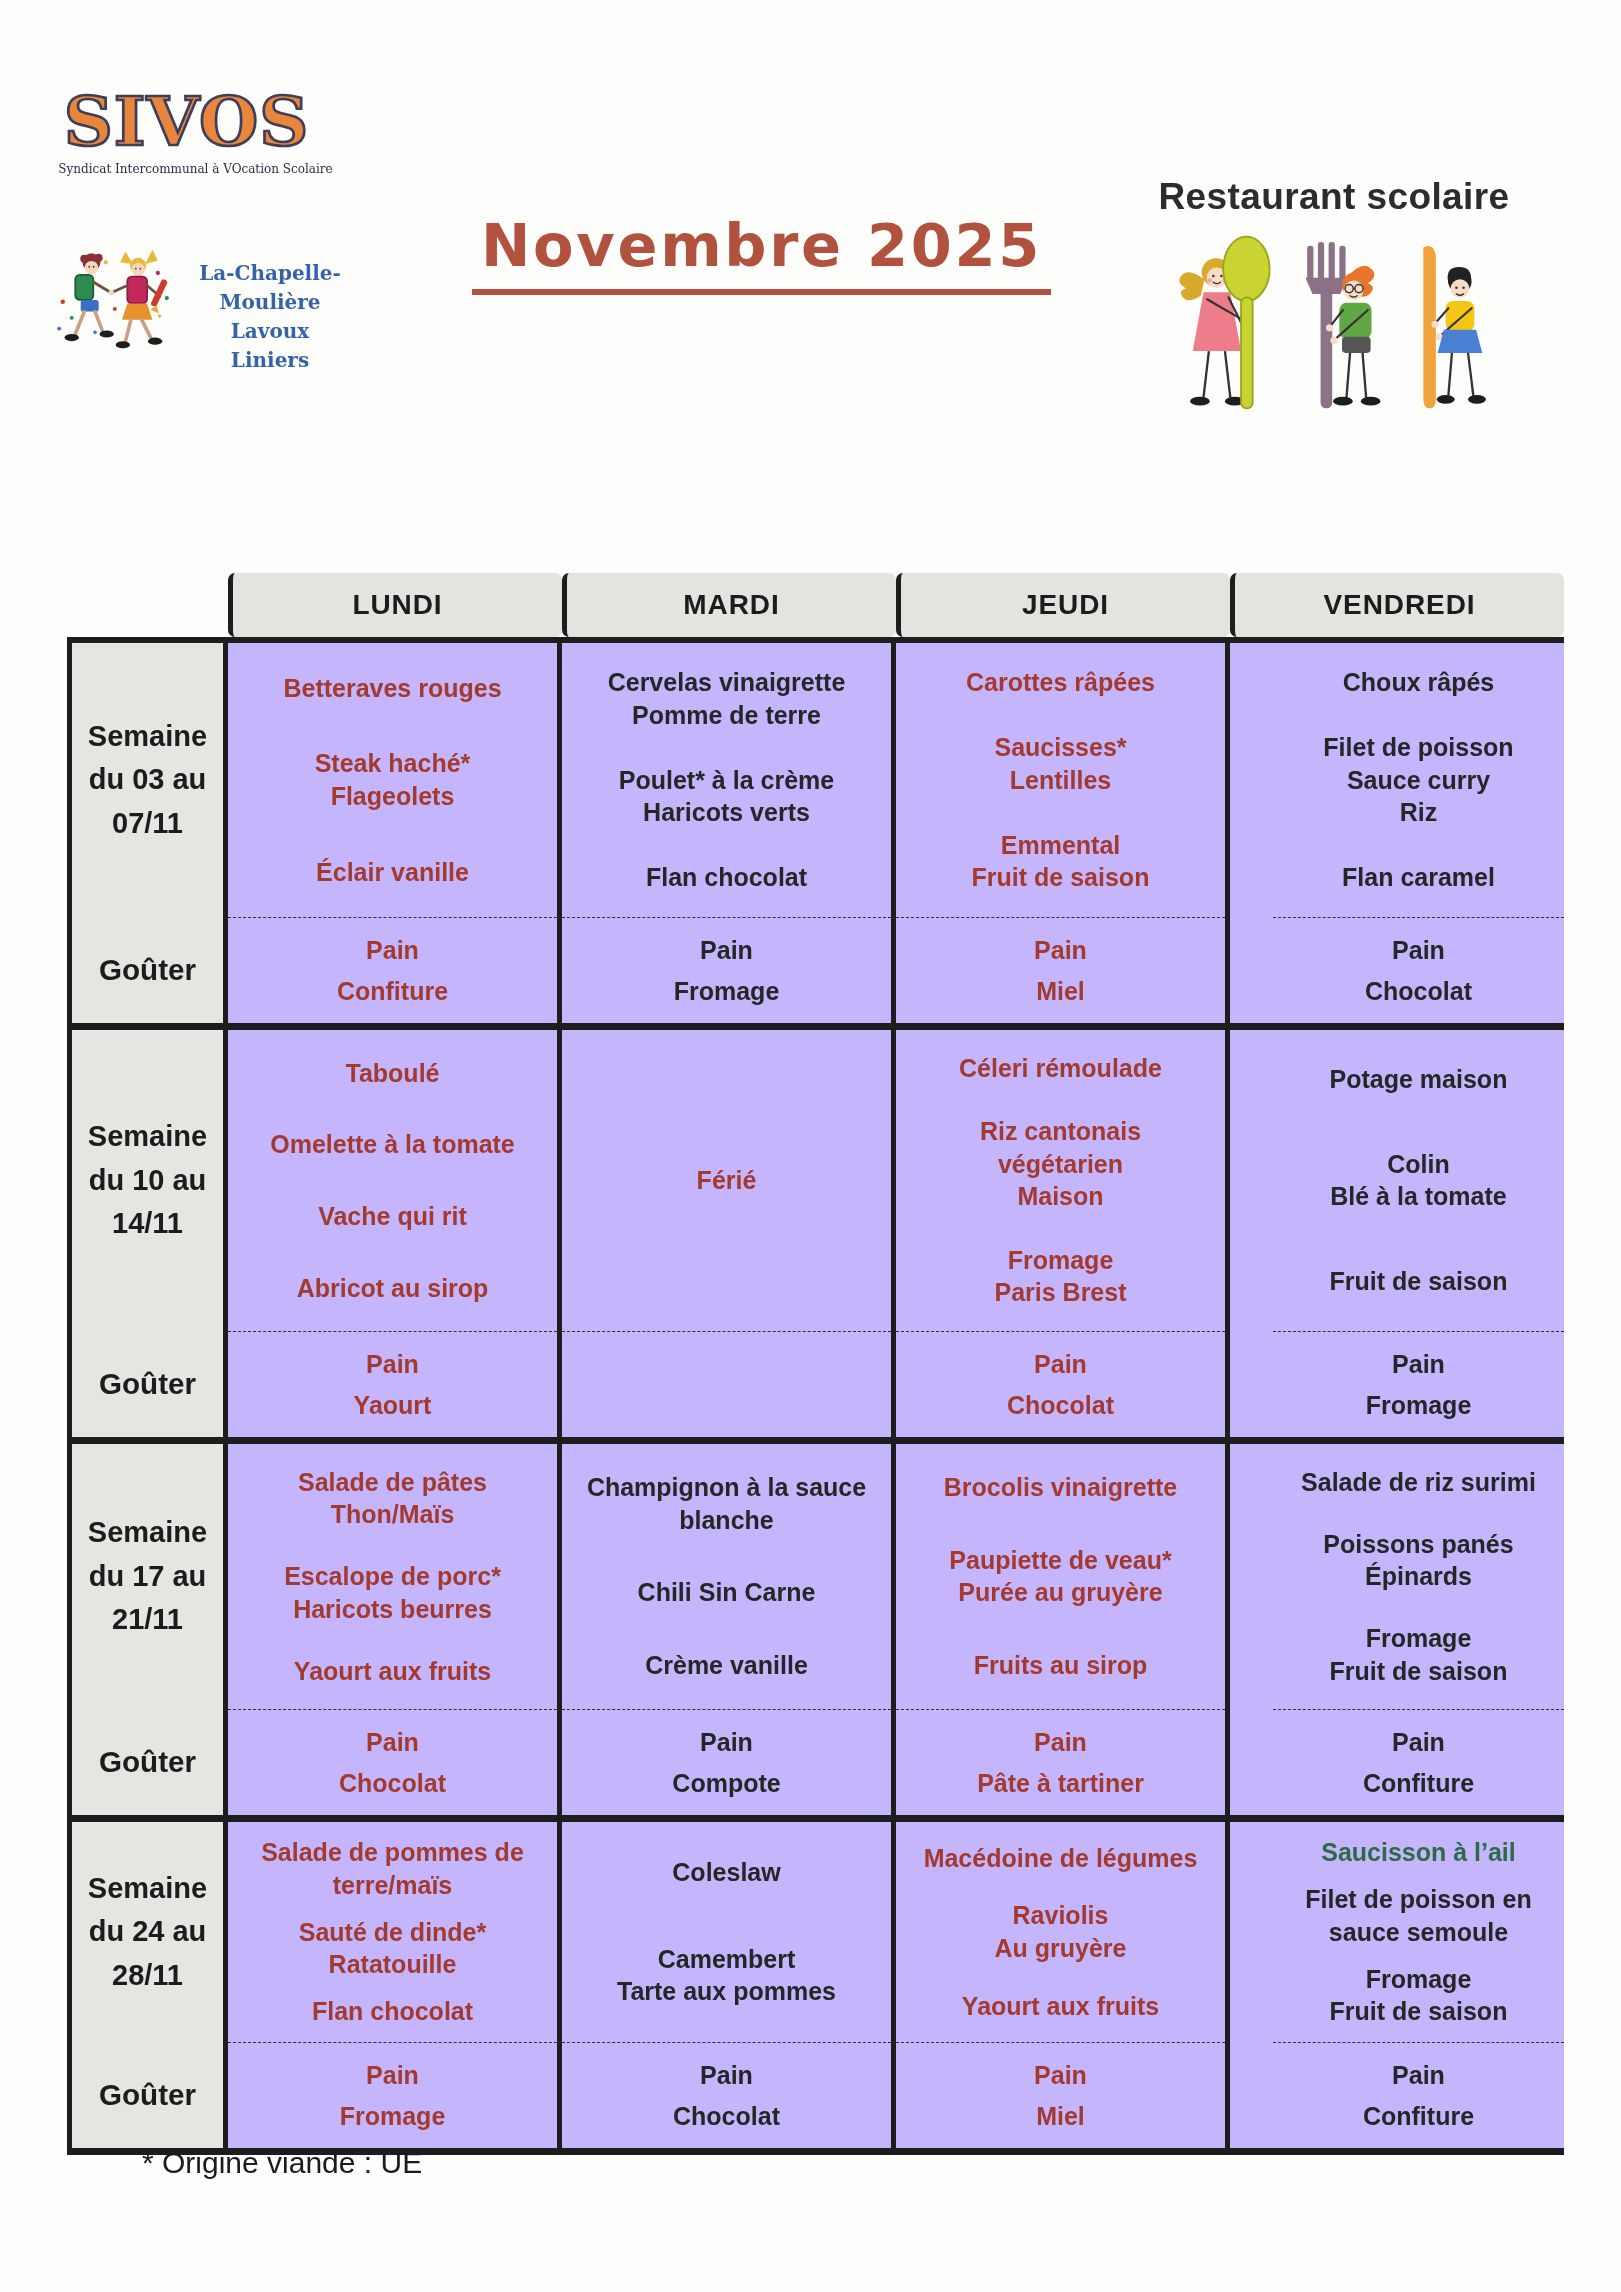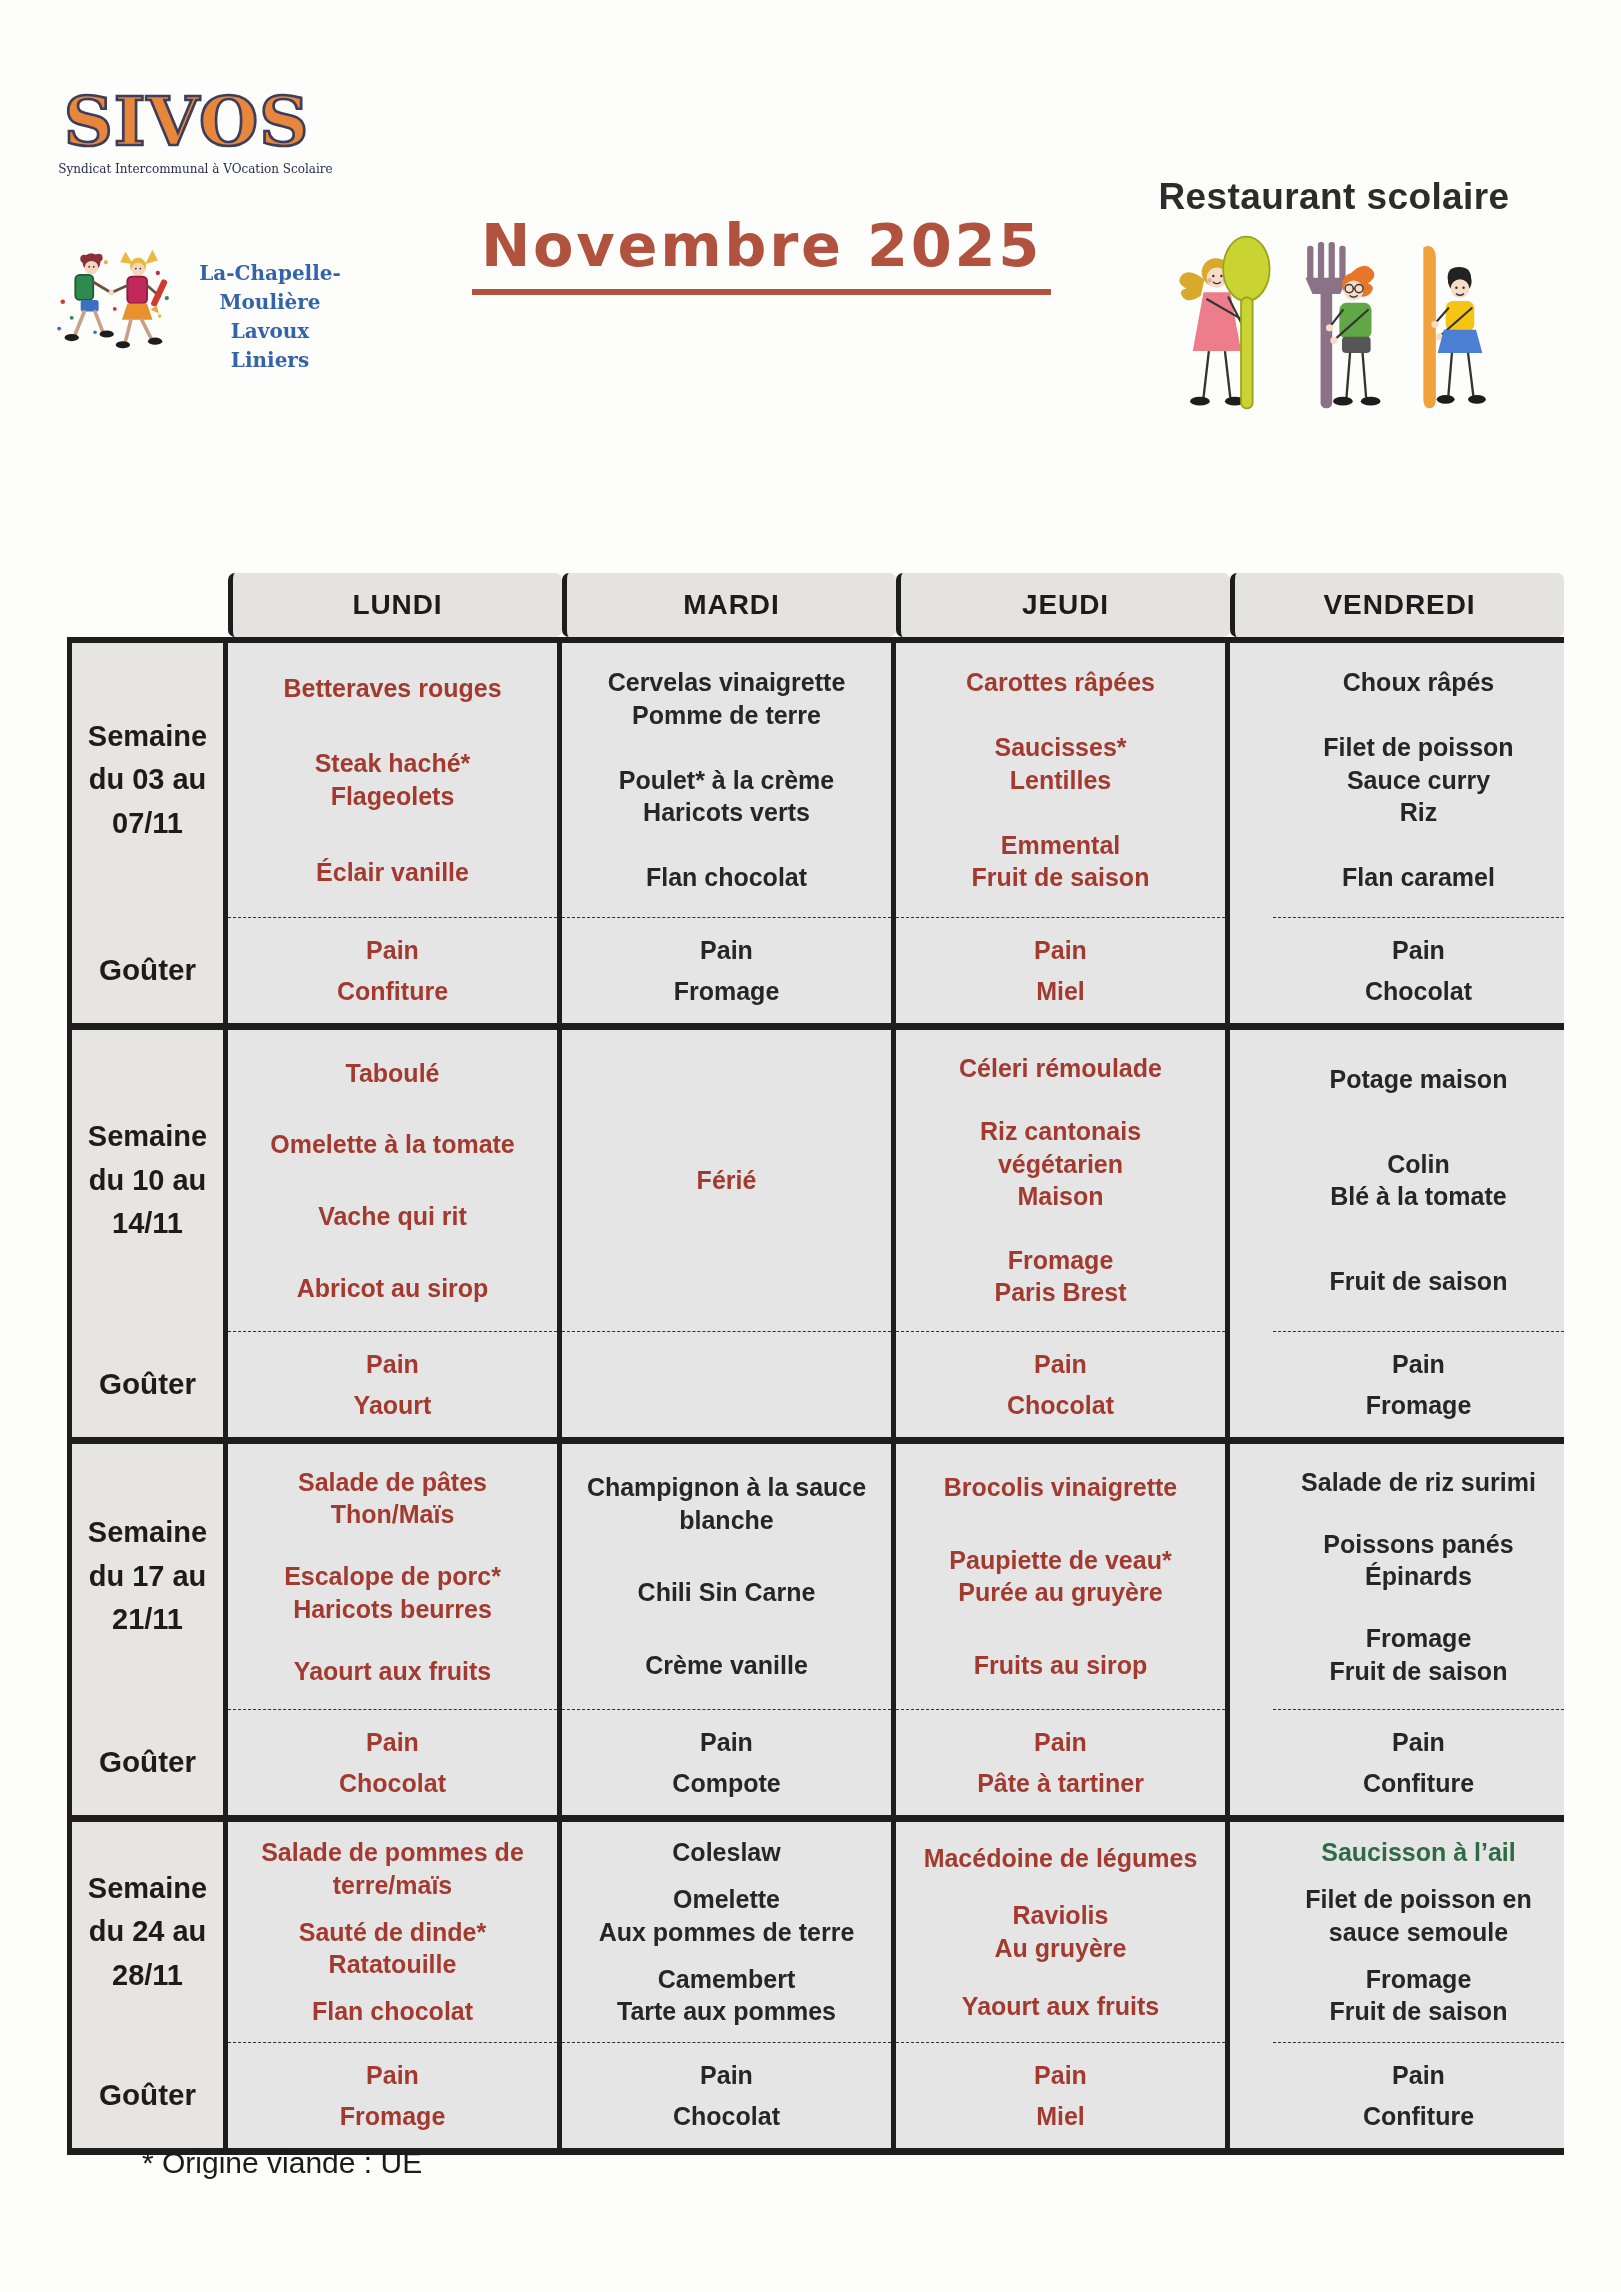--- a/index.html
+++ b/index.html
@@ -41,21 +41,21 @@
   .h-day{height:64px;background:var(--hdbg);display:flex;align-items:center;justify-content:center;
     font-size:28px;font-weight:bold;color:#1c1c1c;border-left:5.4px solid var(--bd);letter-spacing:0.9px;border-radius:7px;}
   .week-row{display:grid;grid-template-columns:161px repeat(4,1fr);
     border-bottom:7.2px solid var(--bd);box-sizing:border-box;}
   .lbl{background:var(--lblbg);border-left:5.4px solid var(--bd);border-right:5.4px solid var(--bd);
     display:flex;flex-direction:column;box-sizing:border-box;}
   .lbl .sem{flex:1;display:flex;flex-direction:column;justify-content:center;align-items:center;
     font-weight:bold;font-size:29px;color:#1c1c1c;line-height:1.5;}
   .lbl .gout-lbl{height:106px;display:flex;align-items:center;justify-content:center;
     font-weight:bold;font-size:29.6px;color:#1c1c1c;}
-  .day{border-right:5.4px solid var(--bd);display:flex;flex-direction:column;box-sizing:border-box;background:#e5e5e5;}
+  .day{border-right:5.4px solid var(--bd);display:flex;flex-direction:column;box-sizing:border-box;background:#c4b5fd;}
   .day:last-child{border-right:none;padding-left:43px;}
   .day .main{flex:1;display:flex;flex-direction:column;justify-content:space-around;align-items:center;
     padding:7.2px 3.6px;}
   .group{display:flex;flex-direction:column;align-items:center;}
   .line{font-size:25px;font-weight:bold;line-height:1.3;text-align:center;}
   .day .gout{height:106px;border-top:1.8px dashed #2f2f2f;box-sizing:border-box;
     display:flex;flex-direction:column;justify-content:center;align-items:center;row-gap:9px;}
   .c-red{color:var(--red);} .c-dark{color:var(--dark);} .c-green{color:var(--green);}
 
   #footnote{position:absolute;left:142px;top:2146px;font-size:30px;font-weight:500;color:#1b1b1b;}
@@ -487,24 +487,20 @@
               <div class="line">Pain</div>
               <div class="line">Fromage</div>
             </div>
           </div>
           <div class="day c-dark">
             <div class="main">
               <div class="group">
                 <div class="line">Coleslaw</div>
               </div>
               <div class="group">
-                <div class="line">Omelette</div>
-                <div class="line">Aux pommes de terre</div>
-              </div>
-              <div class="group">
                 <div class="line">Camembert</div>
                 <div class="line">Tarte aux pommes</div>
               </div>
             </div>
             <div class="gout">
               <div class="line">Pain</div>
               <div class="line">Chocolat</div>
             </div>
           </div>
           <div class="day c-red">

